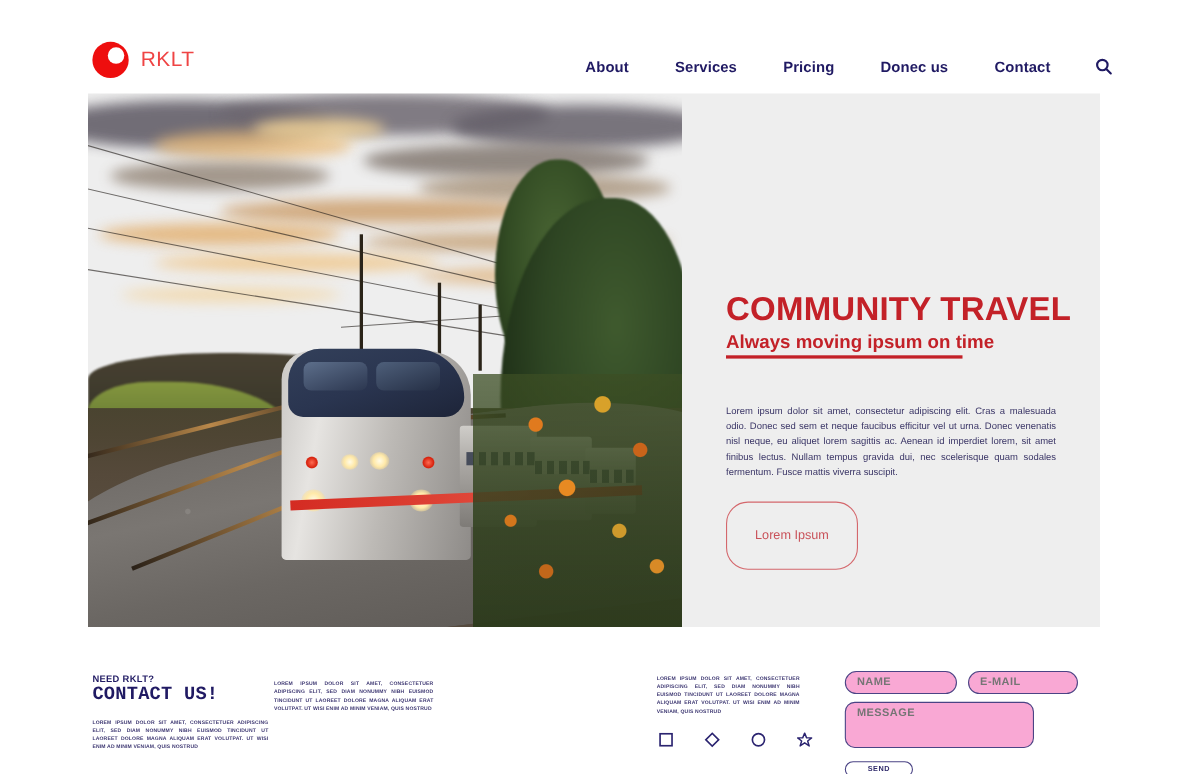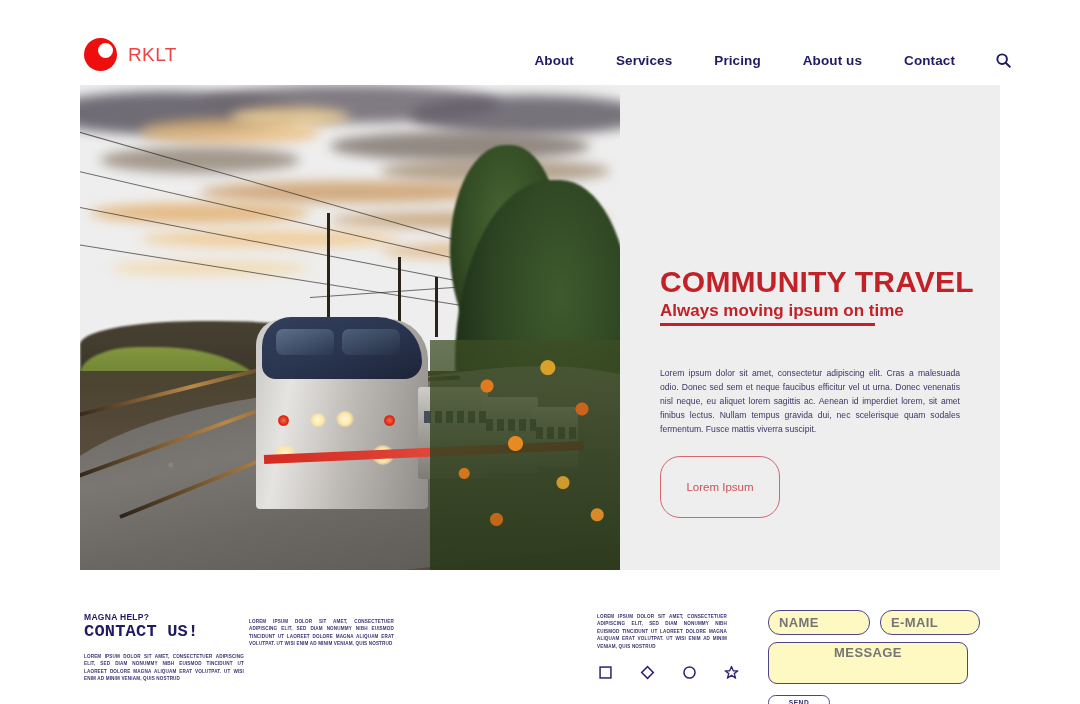--- a/index.html
+++ b/index.html
@@ -202,29 +202,29 @@
   .f-col1 { position: absolute; left: 84px; top: 53px; width: 160px; text-align: justify; }
   .f-col2 { position: absolute; left: 249px; top: 18px; width: 145px; text-align: justify; }
   .f-col3 { position: absolute; left: 597px; top: 13px; width: 130px; text-align: justify; }
 
   .socials { position: absolute; left: 598px; top: 65px; display: flex; gap: 27px; align-items: center; }
   .soc { width: 15px; height: 15px; cursor: pointer; display: block; }
 
   .form { position: absolute; left: 768px; top: 10px; width: 212px; }
   .row { display: flex; gap: 10px; }
   .inp {
-    border: 1.2px solid #4b4485; border-radius: 12px; background: #fef9c3;
-    font-size: 13px; font-weight: bold; color: #2f2a6b; letter-spacing: .4px;
+    border: 1.2px solid #4b4485; border-radius: 12px; background: #f9a8d4;
+    font-size: 10px; font-weight: bold; color: #2f2a6b; letter-spacing: .4px;
     padding: 4px 10px; outline: none; font-family: "Liberation Sans", sans-serif;
   }
   .inp-name { width: 102px; }
   .inp-mail { width: 100px; }
   .inp-msg {
-    width: 200px; height: 42px; margin-top: 7px; border-radius: 9px; resize: none;
-    padding: 5px 10px; line-height: 10px; text-align: center;
+    width: 172px; height: 42px; margin-top: 7px; border-radius: 9px; resize: none;
+    padding: 5px 10px; line-height: 10px;
   }
   .btn-send {
     margin-top: 7px; width: 62px; padding: 3px 0; border-radius: 10px;
     border: 1.2px solid #4b4485; background: #fff; color: #2f2a6b;
     font-size: 6.6px; font-weight: bold; letter-spacing: .5px; cursor: pointer;
     font-family: "Liberation Sans", sans-serif;
   }
 </style>
 </head>
 <body>
@@ -234,21 +234,21 @@
   <div class="header">
     <div class="brand">
       <div class="logo-mark"></div>
       <div class="brand-name">RKLT</div>
     </div>
 
     <div class="nav">
       <div class="nav-item">About</div>
       <div class="nav-item">Services</div>
       <div class="nav-item">Pricing</div>
-      <div class="nav-item">About us</div>
+      <div class="nav-item">Donec us</div>
       <div class="nav-item">Contact</div>
       <svg class="search-icon" viewBox="0 0 20 20">
         <circle cx="8.4" cy="8.4" r="5.6" fill="none" stroke="#201a63" stroke-width="2.3"></circle>
         <line x1="12.6" y1="12.6" x2="17.4" y2="17.4" stroke="#201a63" stroke-width="2.3" stroke-linecap="round"></line>
       </svg>
     </div>
   </div>
 
   <div class="hero">
     <div class="hero-panel"></div>
@@ -321,21 +321,21 @@
       <div class="hero-sub">Always moving ipsum on time</div>
       <div class="hero-rule"></div>
       <div class="hero-body">Lorem ipsum dolor sit amet, consectetur adipiscing elit. Cras a malesuada odio. Donec sed sem et neque faucibus efficitur vel ut urna. Donec venenatis nisl neque, eu aliquet lorem sagittis ac. Aenean id imperdiet lorem, sit amet finibus lectus. Nullam tempus gravida dui, nec scelerisque quam sodales fermentum. Fusce mattis viverra suscipit.</div>
       <div class="hero-btns">
         <button class="btn-pill">Lorem Ipsum</button>
       </div>
     </div>
   </div>
 
   <div class="footer">
-    <div class="f-need">MAGNA HELP?</div>
+    <div class="f-need">NEED RKLT?</div>
     <div class="f-contact">CONTACT US!</div>
 
     <div class="f-micro f-col1">LOREM IPSUM DOLOR SIT AMET, CONSECTETUER ADIPISCING ELIT, SED DIAM NONUMMY NIBH EUISMOD TINCIDUNT UT LAOREET DOLORE MAGNA ALIQUAM ERAT VOLUTPAT. UT WISI ENIM AD MINIM VENIAM, QUIS NOSTRUD</div>
     <div class="f-micro f-col2">LOREM IPSUM DOLOR SIT AMET, CONSECTETUER ADIPISCING ELIT, SED DIAM NONUMMY NIBH EUISMOD TINCIDUNT UT LAOREET DOLORE MAGNA ALIQUAM ERAT VOLUTPAT. UT WISI ENIM AD MINIM VENIAM, QUIS NOSTRUD</div>
     <div class="f-micro f-col3">LOREM IPSUM DOLOR SIT AMET, CONSECTETUER ADIPISCING ELIT, SED DIAM NONUMMY NIBH EUISMOD TINCIDUNT UT LAOREET DOLORE MAGNA ALIQUAM ERAT VOLUTPAT. UT WISI ENIM AD MINIM VENIAM, QUIS NOSTRUD</div>
 
     <div class="socials">
       <svg class="soc" viewBox="0 0 16 16">
         <rect x="2.2" y="2.2" width="11.6" height="11.6" fill="none" stroke="#2b2470" stroke-width="1.6"></rect>
       </svg>

